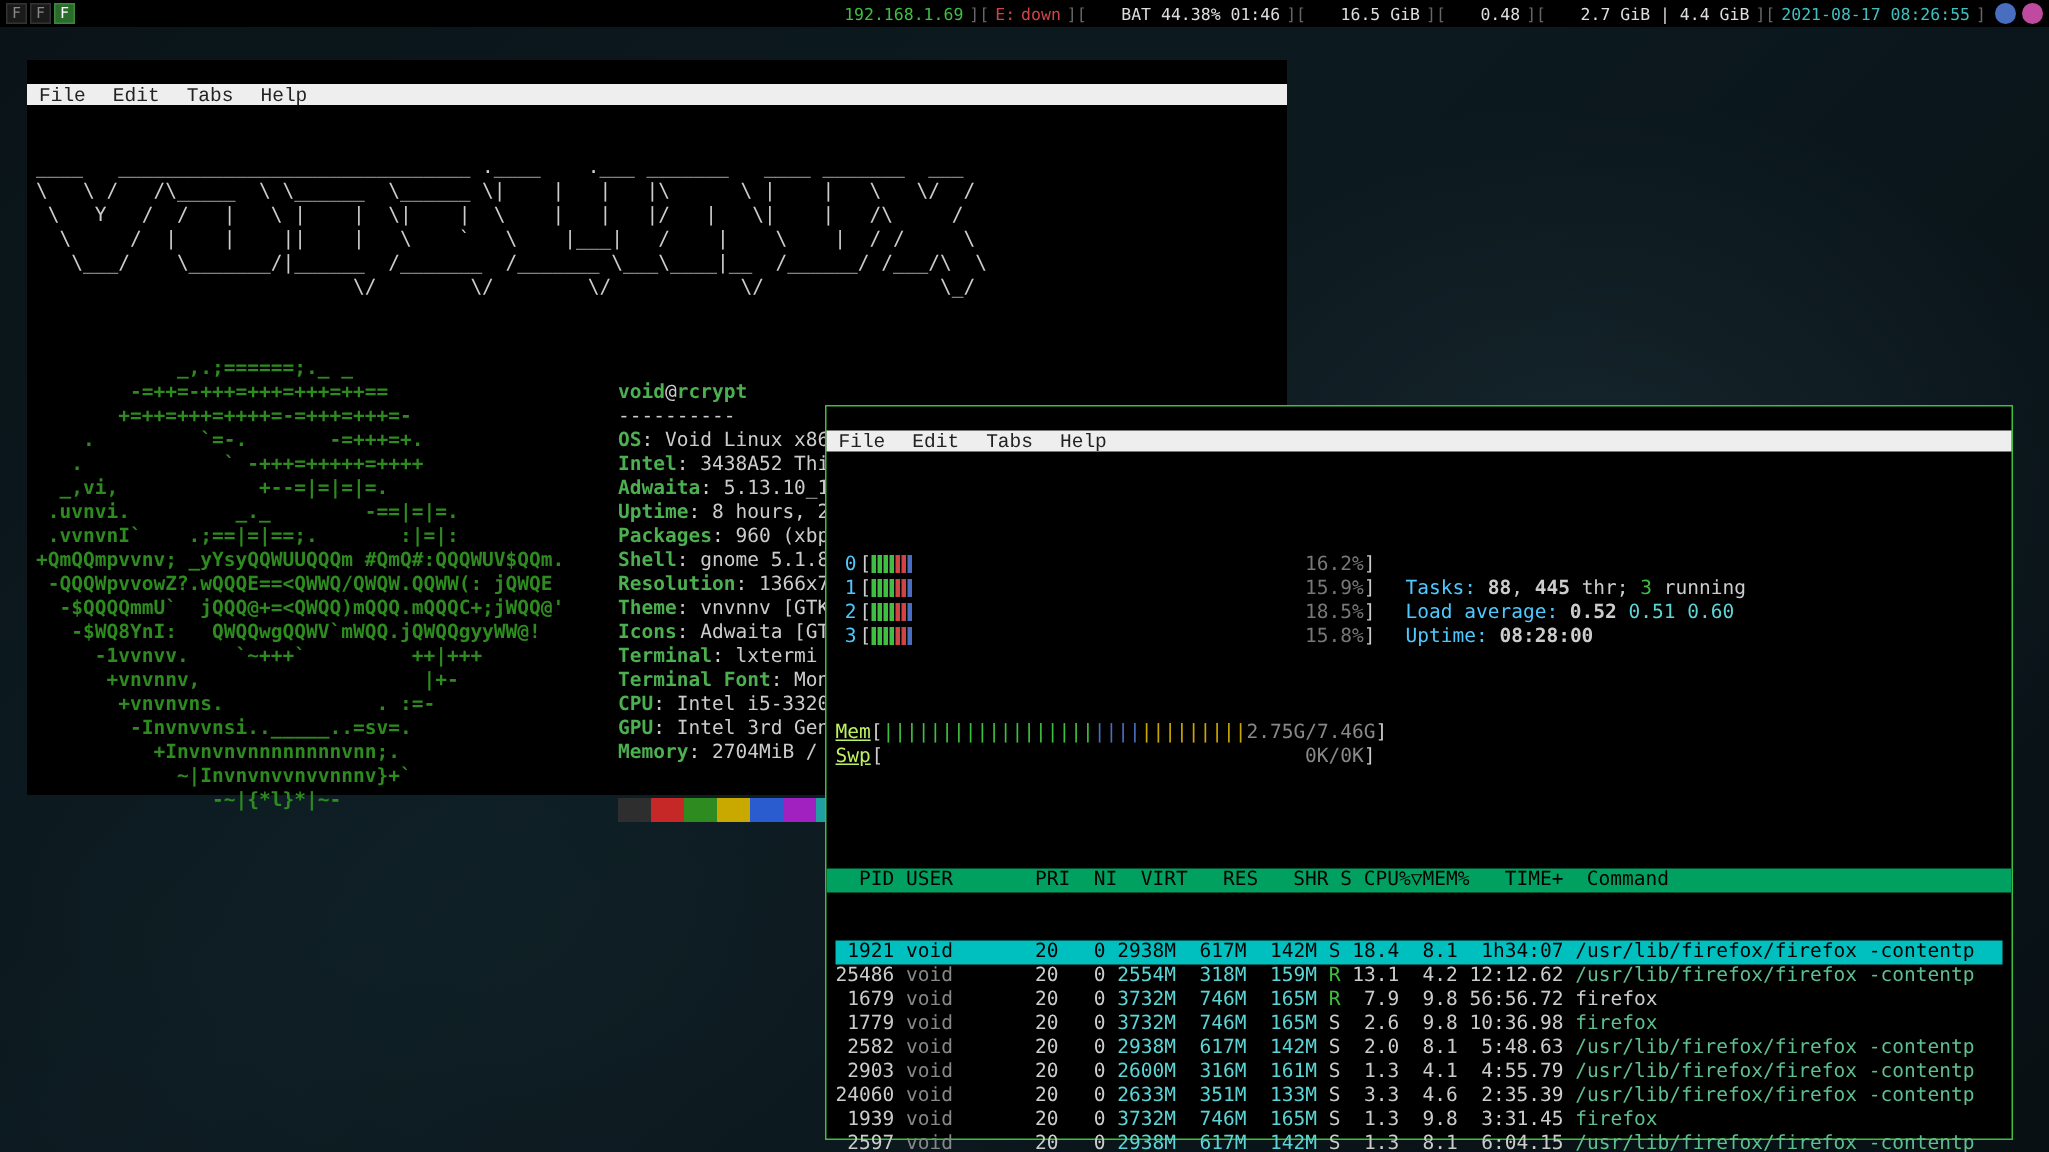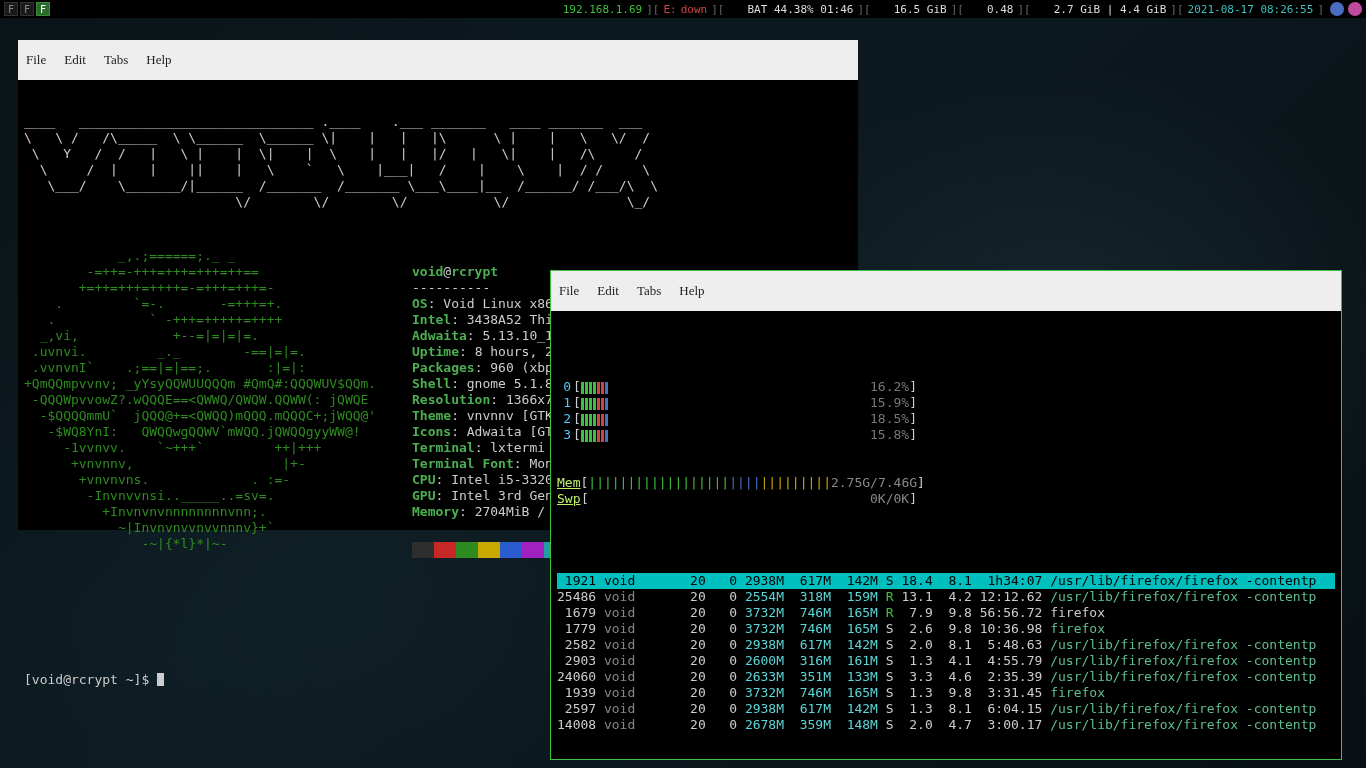--- a/index.html
+++ b/index.html
@@ -43,23 +43,23 @@
   .tray-bt { background: #4a6ebf; }
   .tray-o  { background: #c04a9f; }
 
   
   .termwin {
     position: absolute;
     background: #000;
     color: #4caf50;
   }
   .menubar {
-    height: 40px; background: #eeeeee; color: #222;
+    height: 14px; background: #eeeeee; color: #222;
     display: flex; align-items: center; padding: 0 8px;
-    font-family: Liberation Serif, serif; font-size: 13px;
+    font-family: Liberation Mono, monospace; font-size: 13px; margin-top: 16px;
   }
   .menu-item { margin-right: 18px; cursor: pointer; }
   .term-body {
     padding: 2px 6px;
     white-space: pre;
     font-family: "DejaVu Sans Mono", monospace;
     font-size: 13px;
     line-height: 16px;
     color: #cccccc;
     overflow: hidden;
@@ -152,21 +152,21 @@
     <span class="menu-item">Help</span>
   </div>
   <div class="term-body">
     <div id="ascii-big">____   ______________________________ .____    .___ _______   ____ _______  ___
 \   \ /   /\_____  \ \______  \______ \|    |   |   |\      \ |    |   \   \/  /
  \   Y   /  /   |   \ |    |  \|    |  \    |   |   |/   |   \|    |   /\     / 
   \     /  |    |    ||    |   \    `   \    |___|   /    |    \    |  / /     \
    \___/    \_______/|______  /_______  /_______ \___\____|__  /______/ /___/\  \
                            \/        \/        \/           \/               \_/</div>
     <div style="display:flex; margin-top:6px;">
-      <div id="ascii-small" class="ascii-green" style="width:388px;">            _,.;======;._ _
+      <div id="ascii-small" class="ascii-green" style="width:388px;font-weight:bold;">            _,.;======;._ _
         -=++=-+++=+++=+++=++==
        +=++=+++=++++=-=+++=+++=-
     .         `=-.       -=+++=+.
    .            ` -+++=+++++=++++
   _,vi,            +--=|=|=|=.
  .uvnvi.         _._        -==|=|=.
  .vvnvnI`    .;==|=|==;.       :|=|:
 +QmQQmpvvnv; _yYsyQQWUUQQQm #QmQ#:QQQWUV$QQm.
  -QQQWpvvowZ?.wQQQE==&lt;QWWQ/QWQW.QQWW(: jQWQE
   -$QQQQmmU`  jQQQ@+=&lt;QWQQ)mQQQ.mQQQC+;jWQQ@'
@@ -193,34 +193,39 @@
 <span class="nf-key">Terminal</span>: <span class="nf-val">lxtermi</span>
 <span class="nf-key">Terminal Font</span>: <span class="nf-val">Mon</span>
 <span class="nf-key">CPU</span>: <span class="nf-val">Intel i5-3320</span>
 <span class="nf-key">GPU</span>: <span class="nf-val">Intel 3rd Gen</span>
 <span class="nf-key">Memory</span>: <span class="nf-val">2704MiB / </span>
 
 <div class="color-blocks" id="color-blocks"><div class="cb" style="background: rgb(46, 46, 46);"></div><div class="cb" style="background: rgb(198, 40, 40);"></div><div class="cb" style="background: rgb(46, 139, 31);"></div><div class="cb" style="background: rgb(201, 168, 0);"></div><div class="cb" style="background: rgb(42, 92, 208);"></div><div class="cb" style="background: rgb(160, 32, 192);"></div><div class="cb" style="background: rgb(32, 160, 160);"></div><div class="cb" style="background: rgb(208, 208, 208);"></div></div>
       </div>
     </div>
     <div style="height:18px"></div>
-    <div class="prompt"><span>[void@rcrypt ~]$ </span><span class="cursor"></span></div>
   </div>
 </div>
 
 <div class="termwin htopwin htop-border">
   <div class="menubar">
     <span class="menu-item">File</span>
     <span class="menu-item">Edit</span>
     <span class="menu-item">Tabs</span>
     <span class="menu-item">Help</span>
   </div>
   <div class="term-body">
     <div class="htop-top">
       <div class="cpubars">
         <div id="cpu-left"><div class="barline"><span class="bar-lbl">0</span><span class="bar-br">[</span><span class="bar-fill"><span class="tick" style="background:#3fbf3f"></span><span class="tick" style="background:#3fbf3f"></span><span class="tick" style="background:#3fbf3f"></span><span class="tick" style="background:#3fbf3f"></span><span class="tick" style="background:#d04444"></span><span class="tick" style="background:#d04444"></span><span class="tick" style="background:#4a6ebf"></span></span><span class="bar-pct">16.2%</span><span class="bar-br">]</span></div><div class="barline"><span class="bar-lbl">1</span><span class="bar-br">[</span><span class="bar-fill"><span class="tick" style="background:#3fbf3f"></span><span class="tick" style="background:#3fbf3f"></span><span class="tick" style="background:#3fbf3f"></span><span class="tick" style="background:#3fbf3f"></span><span class="tick" style="background:#d04444"></span><span class="tick" style="background:#d04444"></span><span class="tick" style="background:#4a6ebf"></span></span><span class="bar-pct">15.9%</span><span class="bar-br">]</span></div><div class="barline"><span class="bar-lbl">2</span><span class="bar-br">[</span><span class="bar-fill"><span class="tick" style="background:#3fbf3f"></span><span class="tick" style="background:#3fbf3f"></span><span class="tick" style="background:#3fbf3f"></span><span class="tick" style="background:#3fbf3f"></span><span class="tick" style="background:#d04444"></span><span class="tick" style="background:#d04444"></span><span class="tick" style="background:#4a6ebf"></span></span><span class="bar-pct">18.5%</span><span class="bar-br">]</span></div><div class="barline"><span class="bar-lbl">3</span><span class="bar-br">[</span><span class="bar-fill"><span class="tick" style="background:#3fbf3f"></span><span class="tick" style="background:#3fbf3f"></span><span class="tick" style="background:#3fbf3f"></span><span class="tick" style="background:#3fbf3f"></span><span class="tick" style="background:#d04444"></span><span class="tick" style="background:#d04444"></span><span class="tick" style="background:#4a6ebf"></span></span><span class="bar-pct">15.8%</span><span class="bar-br">]</span></div></div>
+        <div class="right-summary">
+<span class="k">Tasks: </span><span class="n">88</span>, <span class="n">445</span> thr; <span class="g">3</span> running
+<span class="k">Load average:</span> <span class="n">0.52</span> <span style="color:#5bd5d5">0.51</span> <span style="color:#5bd5d5">0.60</span>
+<span class="k">Uptime:</span> <span class="n">08:28:00</span>
+        </div>
       </div>
       <div id="mem-lines"><div class="barline" style="width:360px"><span class="mem-lbl" style="width:24px">Mem</span><span class="bar-br">[</span><span style="color:#3fbf3f">||||||||||||||||||</span><span style="color:#4a6ebf">||||</span><span style="color:#c9a800">|||||||||</span><span class="bar-pct mem-used">2.75G/7.46G</span><span class="bar-br">]</span></div><div class="barline" style="width:360px"><span class="mem-lbl" style="width:24px">Swp</span><span class="bar-br">[</span><span class="bar-pct mem-used">0K/0K</span><span class="bar-br">]</span></div></div>
     </div>
+    <div class="htop-header">  PID USER       PRI  NI  VIRT   RES   SHR S CPU%▽MEM%   TIME+  Command</div>
     <div class="htop-rows" id="htop-rows"><div class="row sel"><span class="pid"> 1921</span> <span class="user">void   </span><span>    20</span><span>   0</span> <span class="virt">2938M</span> <span class="res"> 617M</span> <span class="shr"> 142M</span> <span class="st">S</span> <span>18.4</span> <span> 8.1</span> <span> 1h34:07</span> <span class="cmd-g">/usr/lib/firefox/firefox -contentp</span></div><div class="row"><span class="pid">25486</span> <span class="user">void   </span><span>    20</span><span>   0</span> <span class="virt">2554M</span> <span class="res"> 318M</span> <span class="shr"> 159M</span> <span class="stR">R</span> <span>13.1</span> <span> 4.2</span> <span>12:12.62</span> <span class="cmd-g">/usr/lib/firefox/firefox -contentp</span></div><div class="row"><span class="pid"> 1679</span> <span class="user">void   </span><span>    20</span><span>   0</span> <span class="virt">3732M</span> <span class="res"> 746M</span> <span class="shr"> 165M</span> <span class="stR">R</span> <span> 7.9</span> <span> 9.8</span> <span>56:56.72</span> <span class="cmd">firefox</span></div><div class="row"><span class="pid"> 1779</span> <span class="user">void   </span><span>    20</span><span>   0</span> <span class="virt">3732M</span> <span class="res"> 746M</span> <span class="shr"> 165M</span> <span class="st">S</span> <span> 2.6</span> <span> 9.8</span> <span>10:36.98</span> <span class="cmd-g">firefox</span></div><div class="row"><span class="pid"> 2582</span> <span class="user">void   </span><span>    20</span><span>   0</span> <span class="virt">2938M</span> <span class="res"> 617M</span> <span class="shr"> 142M</span> <span class="st">S</span> <span> 2.0</span> <span> 8.1</span> <span> 5:48.63</span> <span class="cmd-g">/usr/lib/firefox/firefox -contentp</span></div><div class="row"><span class="pid"> 2903</span> <span class="user">void   </span><span>    20</span><span>   0</span> <span class="virt">2600M</span> <span class="res"> 316M</span> <span class="shr"> 161M</span> <span class="st">S</span> <span> 1.3</span> <span> 4.1</span> <span> 4:55.79</span> <span class="cmd-g">/usr/lib/firefox/firefox -contentp</span></div><div class="row"><span class="pid">24060</span> <span class="user">void   </span><span>    20</span><span>   0</span> <span class="virt">2633M</span> <span class="res"> 351M</span> <span class="shr"> 133M</span> <span class="st">S</span> <span> 3.3</span> <span> 4.6</span> <span> 2:35.39</span> <span class="cmd-g">/usr/lib/firefox/firefox -contentp</span></div><div class="row"><span class="pid"> 1939</span> <span class="user">void   </span><span>    20</span><span>   0</span> <span class="virt">3732M</span> <span class="res"> 746M</span> <span class="shr"> 165M</span> <span class="st">S</span> <span> 1.3</span> <span> 9.8</span> <span> 3:31.45</span> <span class="cmd-g">firefox</span></div><div class="row"><span class="pid"> 2597</span> <span class="user">void   </span><span>    20</span><span>   0</span> <span class="virt">2938M</span> <span class="res"> 617M</span> <span class="shr"> 142M</span> <span class="st">S</span> <span> 1.3</span> <span> 8.1</span> <span> 6:04.15</span> <span class="cmd-g">/usr/lib/firefox/firefox -contentp</span></div><div class="row"><span class="pid">14008</span> <span class="user">void   </span><span>    20</span><span>   0</span> <span class="virt">2678M</span> <span class="res"> 359M</span> <span class="shr"> 148M</span> <span class="st">S</span> <span> 2.0</span> <span> 4.7</span> <span> 3:00.17</span> <span class="cmd-g">/usr/lib/firefox/firefox -contentp</span></div></div>
     
   </div>
 </div>
 
 </body></html>

